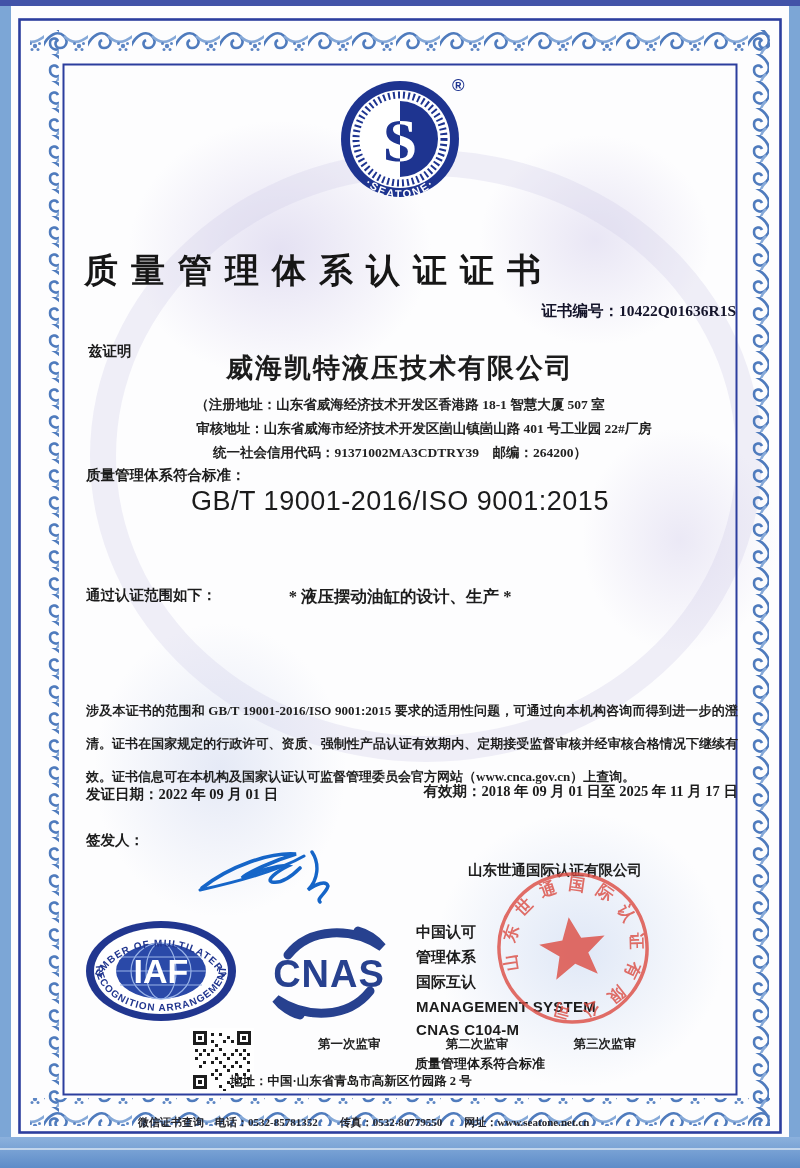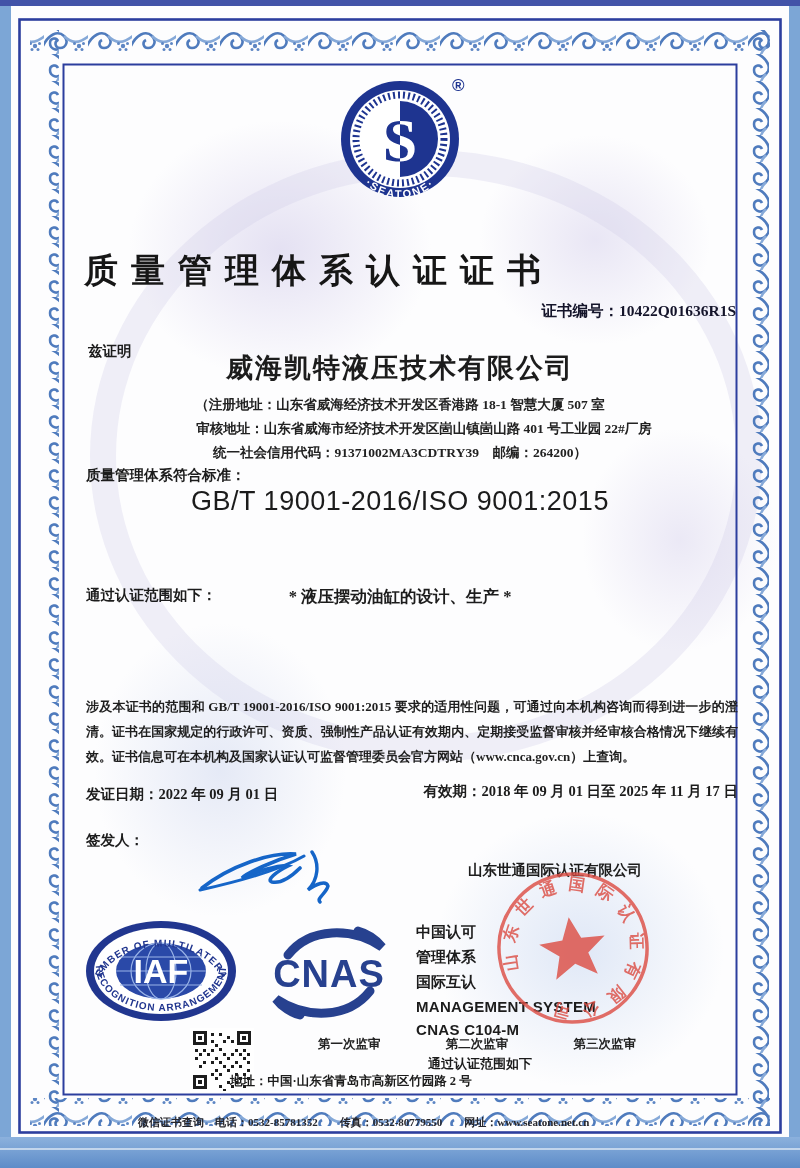--- a/index.html
+++ b/index.html
@@ -13,21 +13,21 @@
   
   .title{left:84px;top:248px;font-size:34px;font-weight:bold;letter-spacing:13px;color:#161616;white-space:nowrap;}
   .certno{right:64px;top:301px;font-size:15.5px;font-weight:bold;color:#14142a;}
   .hereby{left:88px;top:342px;font-size:14.5px;font-weight:bold;}
   .company{left:62px;width:676px;top:350px;text-align:center;font-size:27px;font-weight:bold;letter-spacing:2px;}
   .addr{left:62px;width:676px;text-align:center;font-size:13.5px;font-weight:600;color:#222;}
   .lbl{left:86px;font-size:14.5px;font-weight:bold;}
   .standard{left:62px;width:676px;top:486px;text-align:center;font-size:27px;
             font-family:"Liberation Sans",sans-serif;color:#1b1b1b;letter-spacing:.5px;}
   .scope{left:62px;width:676px;top:586px;text-align:center;font-size:16.5px;font-weight:bold;}
-  .disclaimer{left:86px;top:694px;width:652px;font-size:13px;line-height:25px;font-weight:600;
+  .disclaimer{left:86px;top:694px;width:652px;font-size:13px;line-height:33px;font-weight:600;
               text-align:justify;color:#1f1f1f;}
   .issue{left:86px;top:785px;font-size:14.5px;font-weight:bold;}
   .valid{right:62px;top:782px;font-size:14.5px;font-weight:bold;}
   .signer{left:86px;top:831px;font-size:14.5px;font-weight:bold;}
   .issuer{left:468px;top:861px;font-size:14.5px;font-weight:bold;}
   .accred{left:416px;top:920px;font-size:15px;font-weight:bold;line-height:25px;}
   .accred .en{font-family:"Liberation Sans",sans-serif;font-size:15px;line-height:23px;letter-spacing:.3px;}
   .audit-row{left:318px;top:1036px;width:318px;display:flex;justify-content:space-between;
              font-size:12.5px;font-weight:bold;color:#222;}
   .invalid-note{left:330px;top:1055px;width:300px;text-align:center;font-size:13px;font-weight:bold;}
@@ -227,17 +227,17 @@
                M25,49h3v3h-3z M49,49h3v3h-3z M57,49h3v3h-3z
                M37,53h3v3h-3z M45,53h3v3h-3z M29,57h3v3h-3z M41,57h3v3h-3z M53,57h3v3h-3z M33,61h3v2h-3z"></path>
     </g>
   </svg>
 
   <div class="abs audit-row">
     <span>第一次监审</span>
     <span>第二次监审</span>
     <span>第三次监审</span>
   </div>
-  <div class="abs invalid-note">通过认证范围如下</div>
+  <div class="abs invalid-note">质量管理体系符合标准</div>
   <div class="abs addr-footer">地址：中国·山东省青岛市高新区竹园路 2 号</div>
   <div class="abs contact">微信证书查询　电话：0532-85781352　　传真：0532-80779550　　网址：www.seatone.net.cn</div>
 
 </div>
 
 </body></html>

